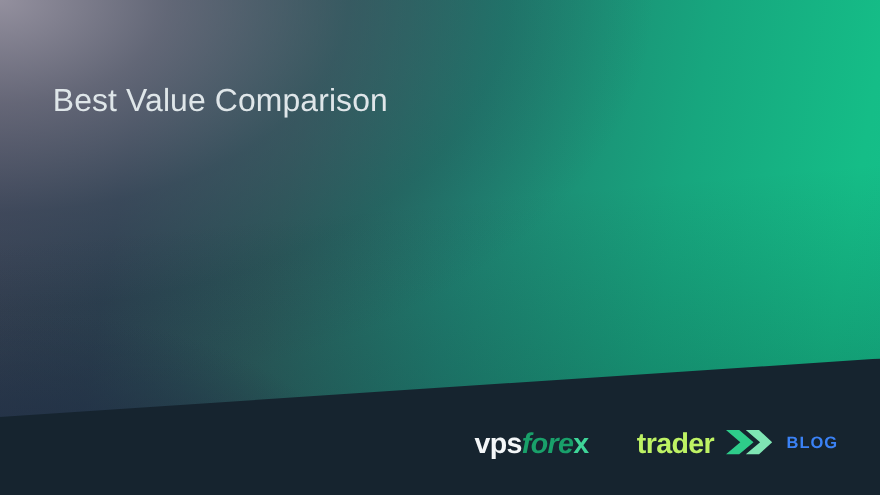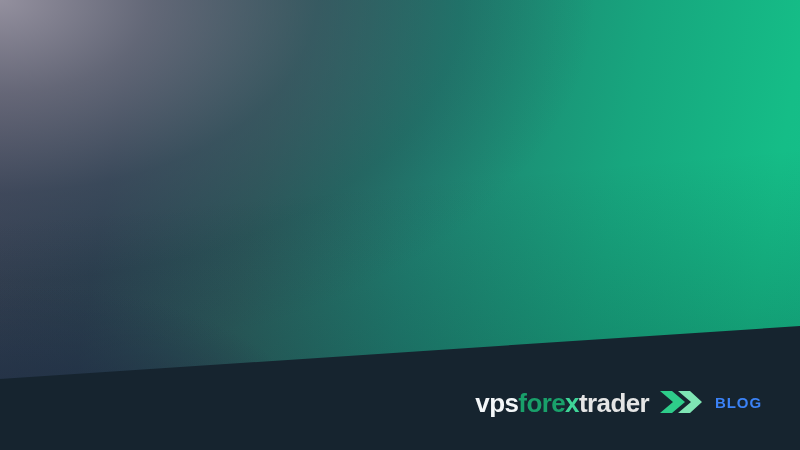--- a/index.html
+++ b/index.html
@@ -114,23 +114,23 @@
   }
 
   .wordmark {
     font-size: 26px;
     font-weight: bold;
     letter-spacing: -0.6px;
     line-height: 1;
     white-space: nowrap;
   }
   .wm-vps    { color: #f3f6f8; margin-top: 33px; }
-  .wm-fore   { color: #19a06a; }
+  .wm-fore   { color: #19a06a; font-style: italic; }
   .wm-x      { color: #3fd598; }
-  .wm-trader { color: #e5e5e5; }
+  .wm-trader { color: #bef264; margin-left: 44px; }
 
   .chevrons {
     display: block;
     margin-left: 1px;
     margin-bottom: 1px;
   }
 
   .blog-tag {
     color: #3b82f6;
     font-size: 15px;
@@ -145,20 +145,21 @@
 
 <div class="banner">
 
   <div class="bg-gradient"></div>
   <div class="bg-shade"></div>
   <div class="bg-navy-pool"></div>
 
   <div class="footer-wedge"></div>
 
   <div class="content">
+    <p class="subtitle">Best Value Comparison</p>
   </div>
 
   <div class="logo-lockup">
     <span class="wordmark"><span class="wm-vps">vps</span><span class="wm-fore">fore</span><span class="wm-x">x</span><span class="wm-trader">trader</span></span>
 
     <svg class="chevrons" width="44" height="26" viewBox="0 0 44 26">
       <polygon points="1,2 13,2 26,13 13,24 1,24 14,13" fill="#2ecc8a"></polygon>
       <polygon points="19,2 31,2 43,13 31,24 19,24 32,13" fill="#7fe5b4"></polygon>
     </svg>
 

